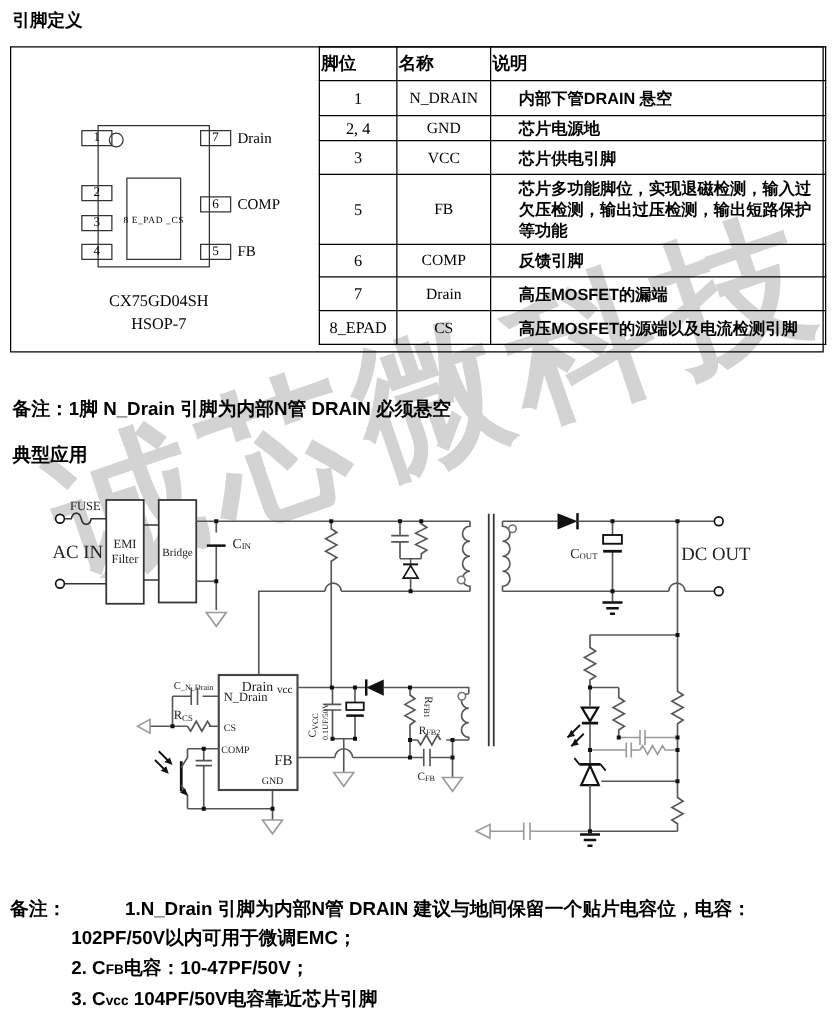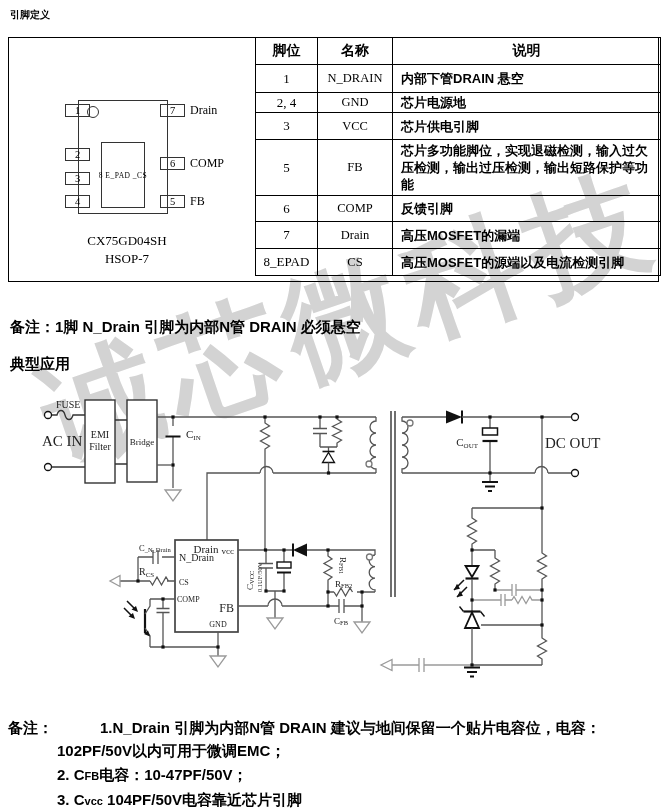--- a/index.html
+++ b/index.html
@@ -10,30 +10,30 @@
   .abs{position:absolute;}
   .layer{position:absolute;z-index:2;}
   
   #watermark{
     position:absolute;left:52px;top:342px;z-index:1;
     font-size:118px;font-weight:700;letter-spacing:10px;white-space:nowrap;
     color:#d3d3d3;transform:rotate(-19deg);transform-origin:0 60%;
     pointer-events:none;user-select:none;
   }
   
-  .h-title{font-size:10px;font-weight:700;}
+  .h-title{font-size:14px;font-weight:700;}
   .note-mid{font-size:15px;font-weight:700;}
   
   #pin-box{left:8px;top:37px;width:651px;height:245px;border:1px solid #000;box-sizing:border-box;}
   #pin-table{position:absolute;left:255px;top:37px;border-collapse:collapse;table-layout:fixed;}
   #pin-table th,#pin-table td{border:1px solid #000;background:transparent;vertical-align:middle;}
-  #pin-table th{font-size:14px;font-weight:700;text-align:center;}
+  #pin-table th{font-size:14px;font-weight:700;text-align:left;}
   td.c-pin{font-family:"Liberation Serif",serif;font-size:13px;text-align:center;}
   td.c-name{font-family:"Liberation Serif",serif;font-size:12.5px;text-align:center;}
-  td.c-desc{font-size:13px;font-weight:600;text-align:left;padding:1px 5px 1px 8px;line-height:17px;}
+  td.c-desc{font-size:13px;font-weight:600;text-align:left;padding:1px 5px 1px 22px;line-height:17px;}
   
   .pkg-rect{left:78px;top:100px;width:90px;height:114px;border:1.5px solid #333;box-sizing:border-box;}
   .pkg-circle{left:8px;top:5px;width:12px;height:12px;border:1.5px solid #333;border-radius:50%;box-sizing:border-box;position:absolute;}
   .pkg-epad{position:absolute;left:22px;top:41px;width:44px;height:66px;border:1px solid #333;box-sizing:border-box;
     display:flex;align-items:center;justify-content:center;font-family:"Liberation Serif",serif;font-size:7.5px;letter-spacing:.5px;white-space:nowrap;}
   .pin-box{position:absolute;width:25px;height:13px;border:1px solid #333;box-sizing:border-box;
     font-family:"Liberation Serif",serif;font-size:10.5px;text-align:center;line-height:11px;}
   .pin-lbl{position:absolute;font-family:"Liberation Serif",serif;font-size:12px;line-height:13px;}
   .pkg-caption{position:absolute;font-family:"Liberation Serif",serif;font-size:13px;text-align:center;width:120px;left:67px;}
   

